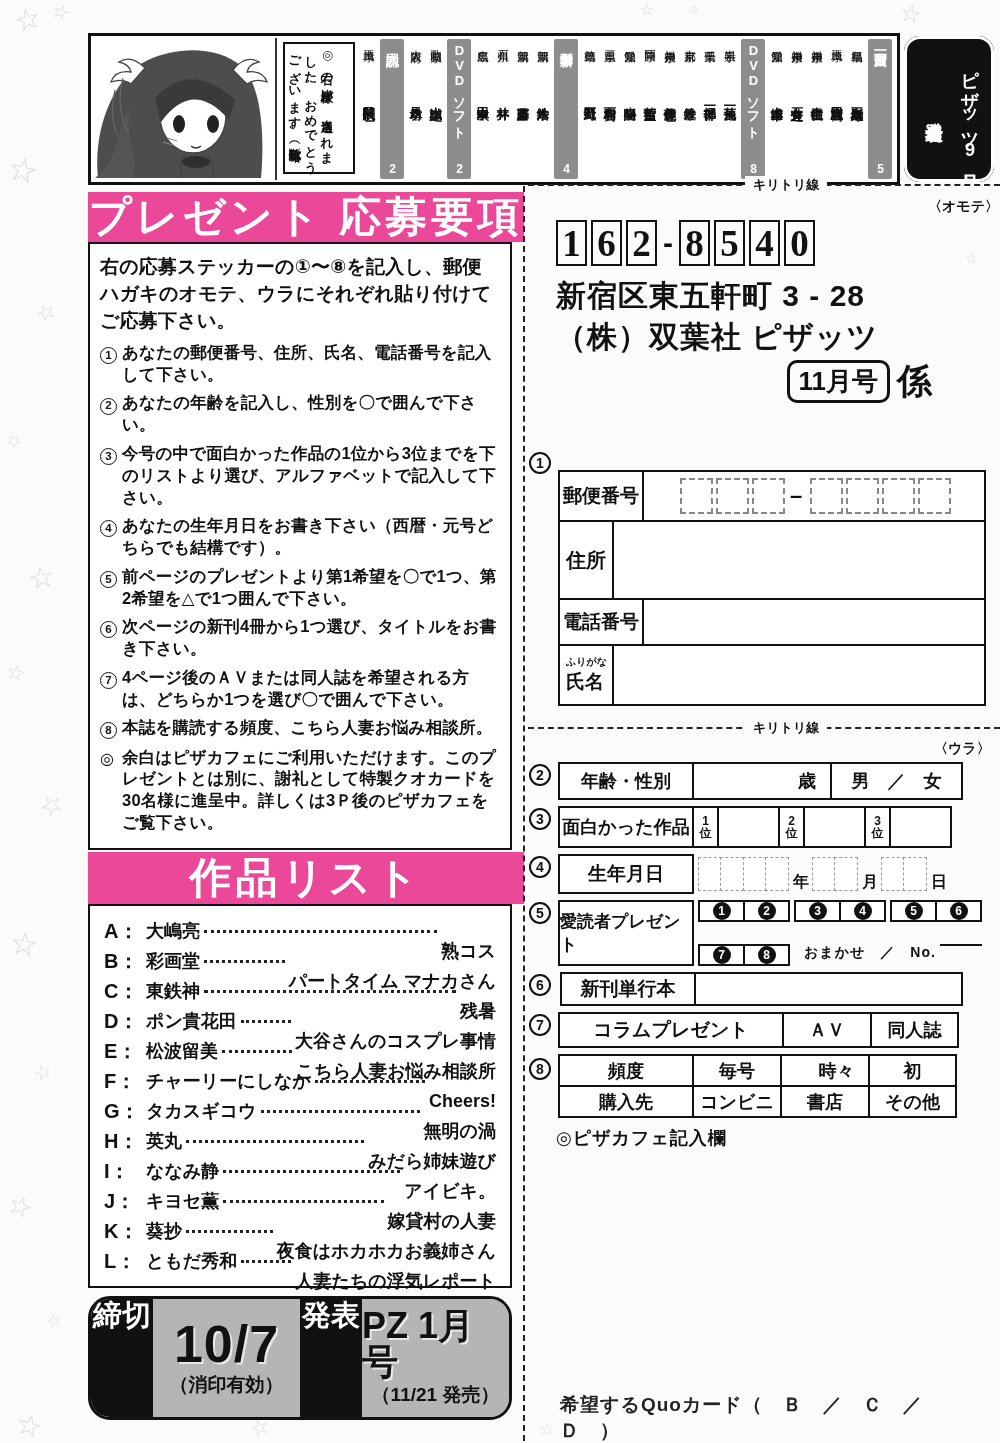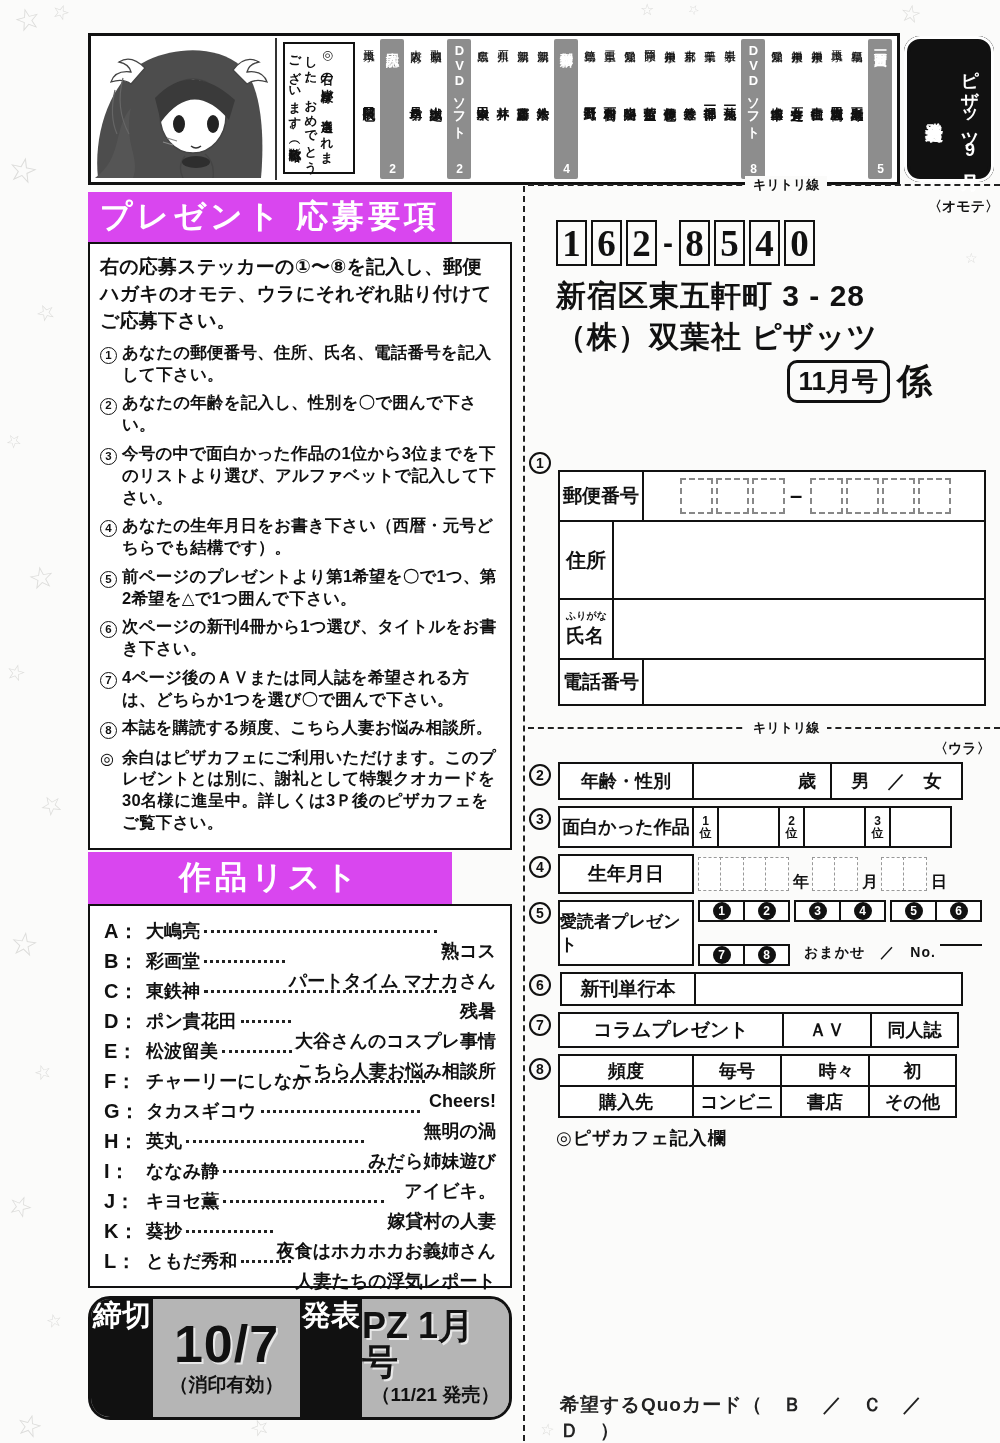--- a/index.html
+++ b/index.html
@@ -23,22 +23,22 @@
   .wlabel span{position:absolute;left:50%;transform:translateX(-50%);writing-mode:vertical-rl;
         text-orientation:upright;white-space:nowrap;}
   .wlabel .prize{top:4px;font-size:13px;font-weight:800;}
   .wlabel .count{bottom:3px;font-size:12px;font-weight:800;}
   .badge{left:904px;top:36px;width:90px;height:146px;background:#111;border-radius:16px;
          box-shadow:inset 0 0 0 3px #fff, inset 0 0 0 6px #111;box-sizing:border-box;padding:8px 6px;}
   .badge-inner{writing-mode:vertical-rl;text-orientation:upright;height:100%;width:100%;color:#fff;
          font-weight:900;font-size:18px;letter-spacing:0;}
   .badge-inner div{text-align:center;line-height:36px;}
   
-  .blkhead{left:88px;width:364px;height:50px;background:#d946ef;color:#fff;display:flex;align-items:center;
-        justify-content:center;font-size:32px;font-weight:900;letter-spacing:4px;}
+  .blkhead{left:88px;width:436px;height:50px;background:#ec4899;color:#fff;display:flex;align-items:center;
+        justify-content:center;font-size:42px;font-weight:900;letter-spacing:4px;}
   .gbox{left:88px;top:242px;width:424px;height:608px;border:2.5px solid #111;box-sizing:border-box;
         padding:10px 10px 8px 10px;overflow:hidden;background:#fff;}
   .g-intro{font-size:19px;font-weight:900;line-height:1.42;letter-spacing:0.2px;}
   .g-item{display:flex;margin-top:7px;line-height:1.32;}
   .g-marker{flex:0 0 22px;padding-top:1px;}
   .g-text{flex:1;font-size:16.5px;font-weight:600;letter-spacing:0.2px;}
   .circ{display:inline-flex;width:17px;height:17px;border:1.6px solid #111;border-radius:50%;
         align-items:center;justify-content:center;font-size:11.5px;font-weight:800;box-sizing:border-box;}
   .dmark{font-size:16px;font-weight:700;}
   .works-box{left:88px;top:904px;width:424px;height:384px;border:2.5px solid #111;box-sizing:border-box;
@@ -429,29 +429,29 @@
           <span class="pd"></span>
           <span class="pd"></span>
           <span class="pd"></span>
         </div>
     </div>
     <div class="frow">
       <div class="fcell flabel" style="width:56px;height:80px;font-size:20px;">住所</div>
       <div class="fcell" style="width:374px;height:80px;"></div>
     </div>
     <div class="frow">
+      <div class="fcell flabel" style="width:86px;height:48px;font-size:19px;">電話番号</div>
+      <div class="fcell" style="width:344px;height:48px;"></div>
+    </div>
+    <div class="frow">
       <div class="fcell furi" style="width:56px;height:62px;">
         <span class="small">ふりがな</span>
         <span class="big">氏名</span>
       </div>
       <div class="fcell" style="width:374px;height:62px;"></div>
-    </div>
-    <div class="frow">
-      <div class="fcell flabel" style="width:86px;height:48px;font-size:19px;">電話番号</div>
-      <div class="fcell" style="width:344px;height:48px;"></div>
     </div>
   </div>
 
   <div class="abs cutline" style="left:528px;top:727px;width:472px;">
     <span class="cutlabel">キリトリ線</span>
   </div>
   <div class="abs sidetag" style="left:934px;top:740px;">〈ウラ〉</div>
 
   <div class="abs marker" style="left:529px;top:764px;"><span class="circ">2</span></div>
   <div class="abs ftable" style="left:558px;top:762px;width:405px;">

